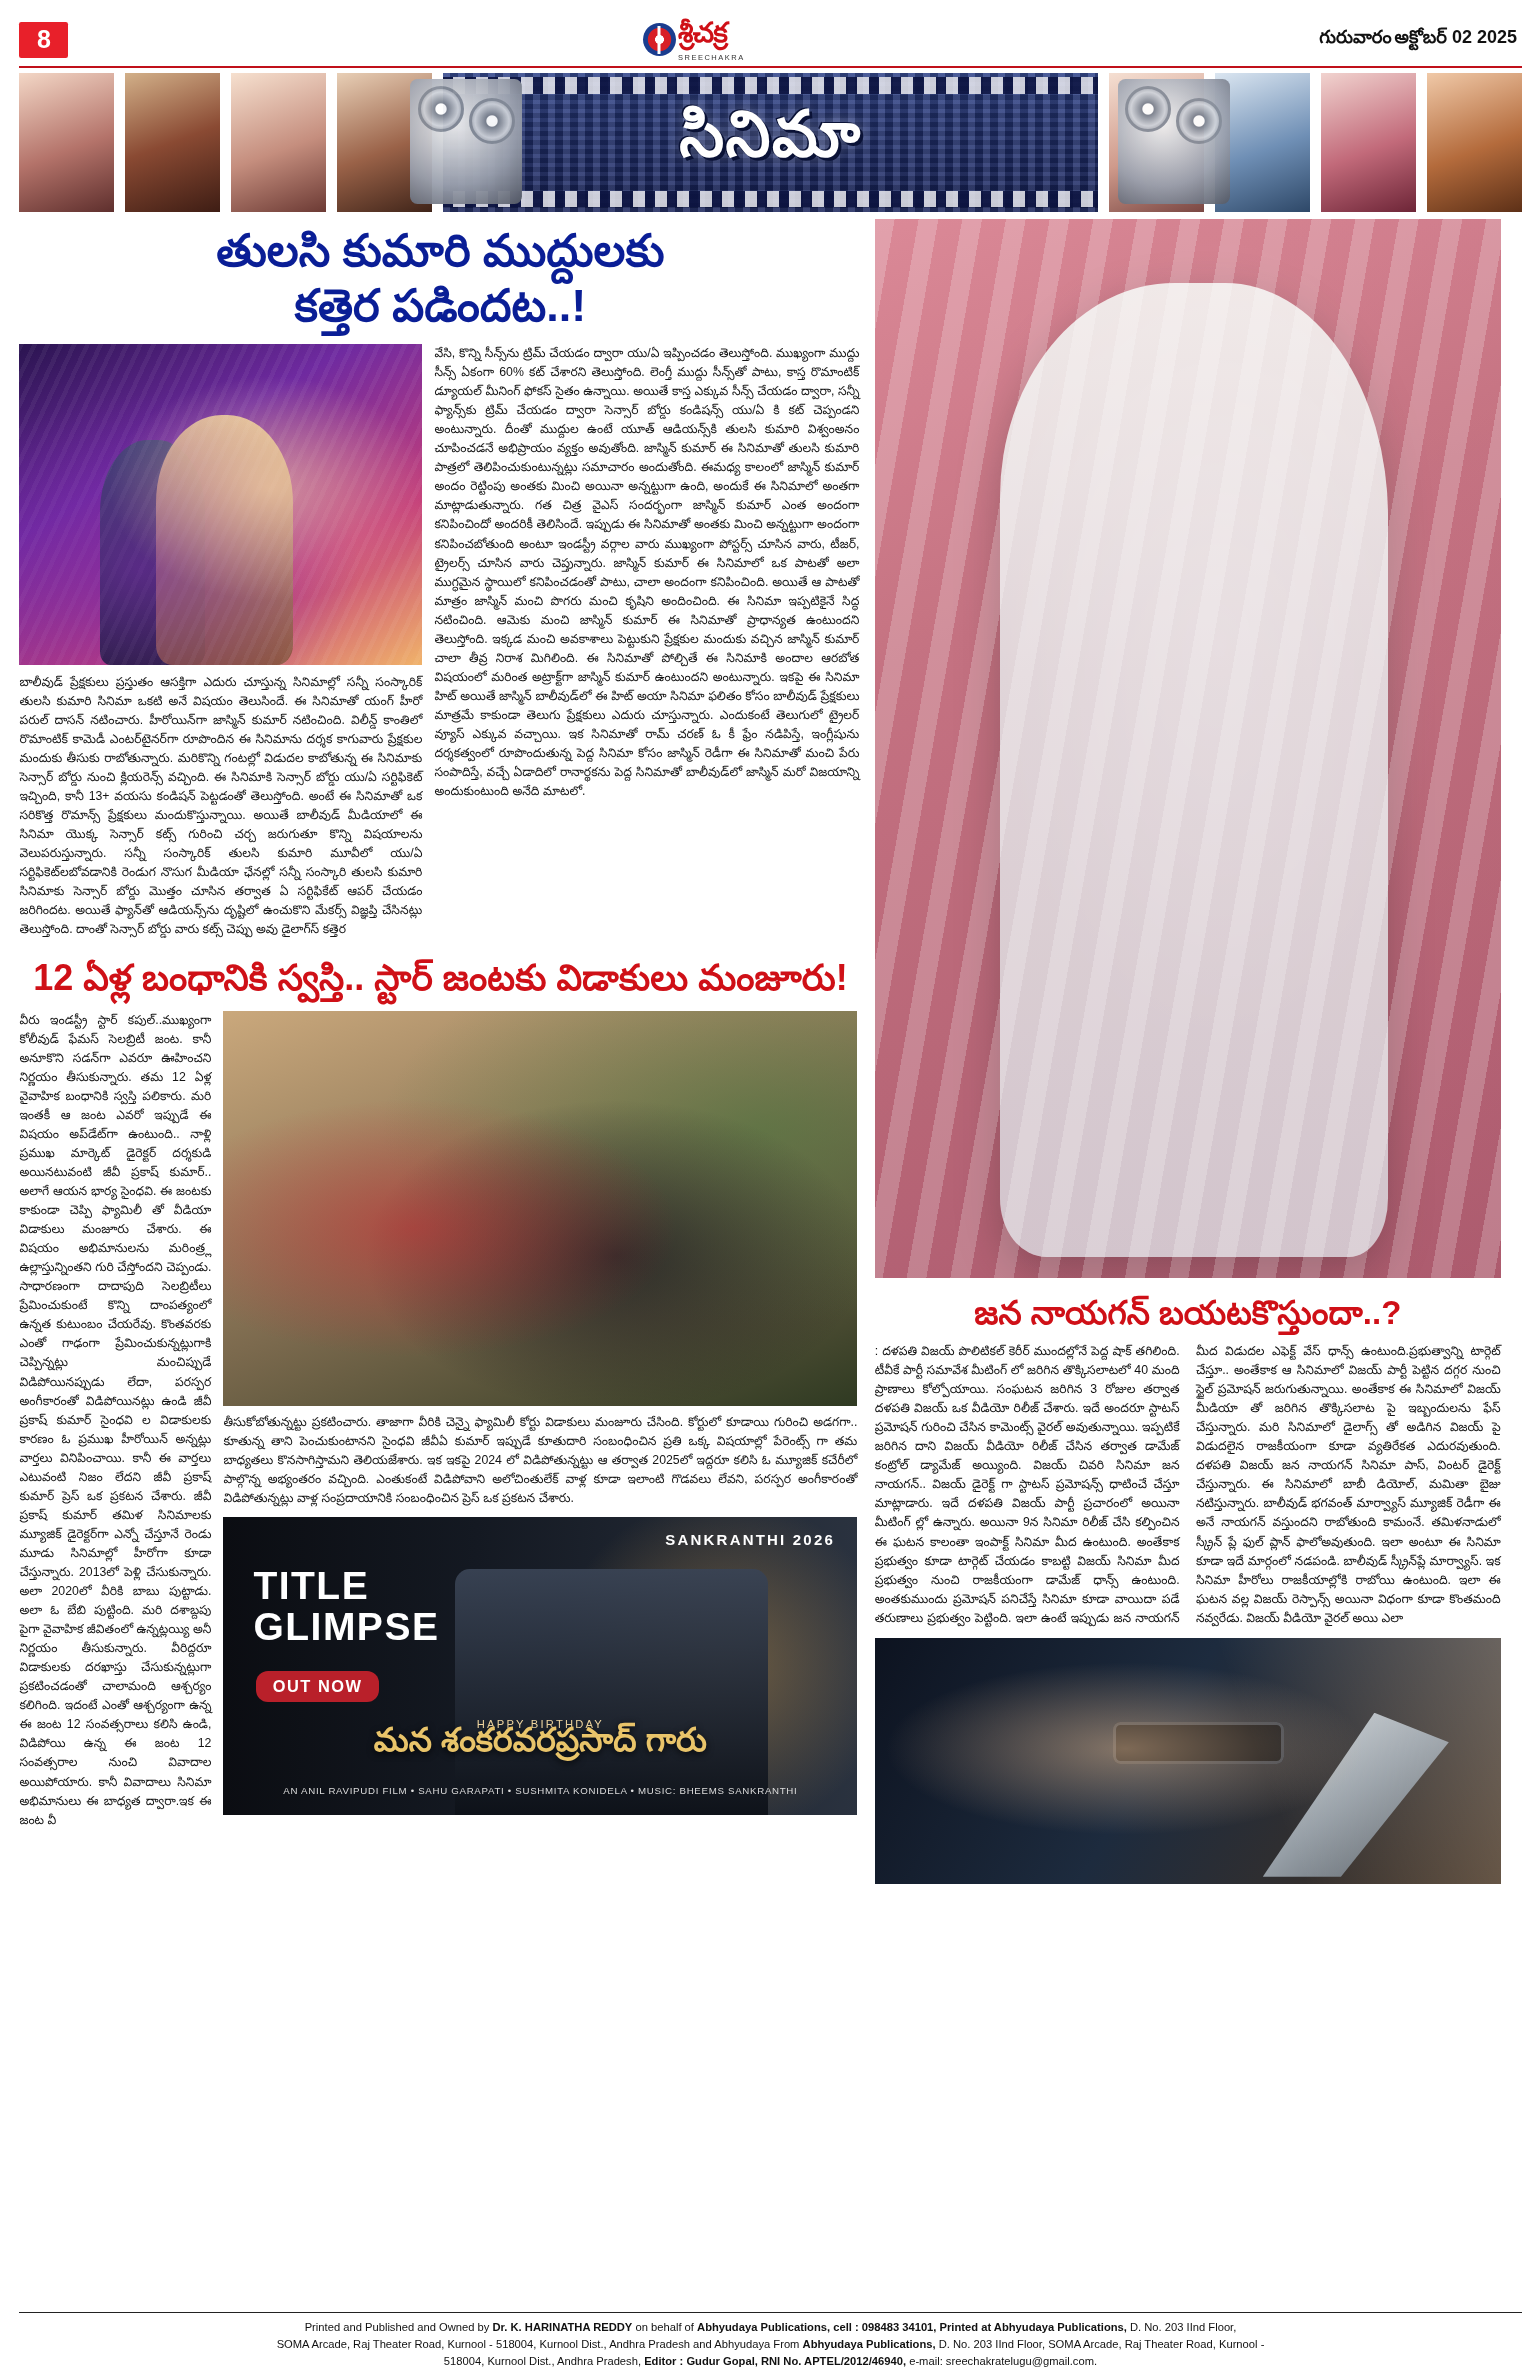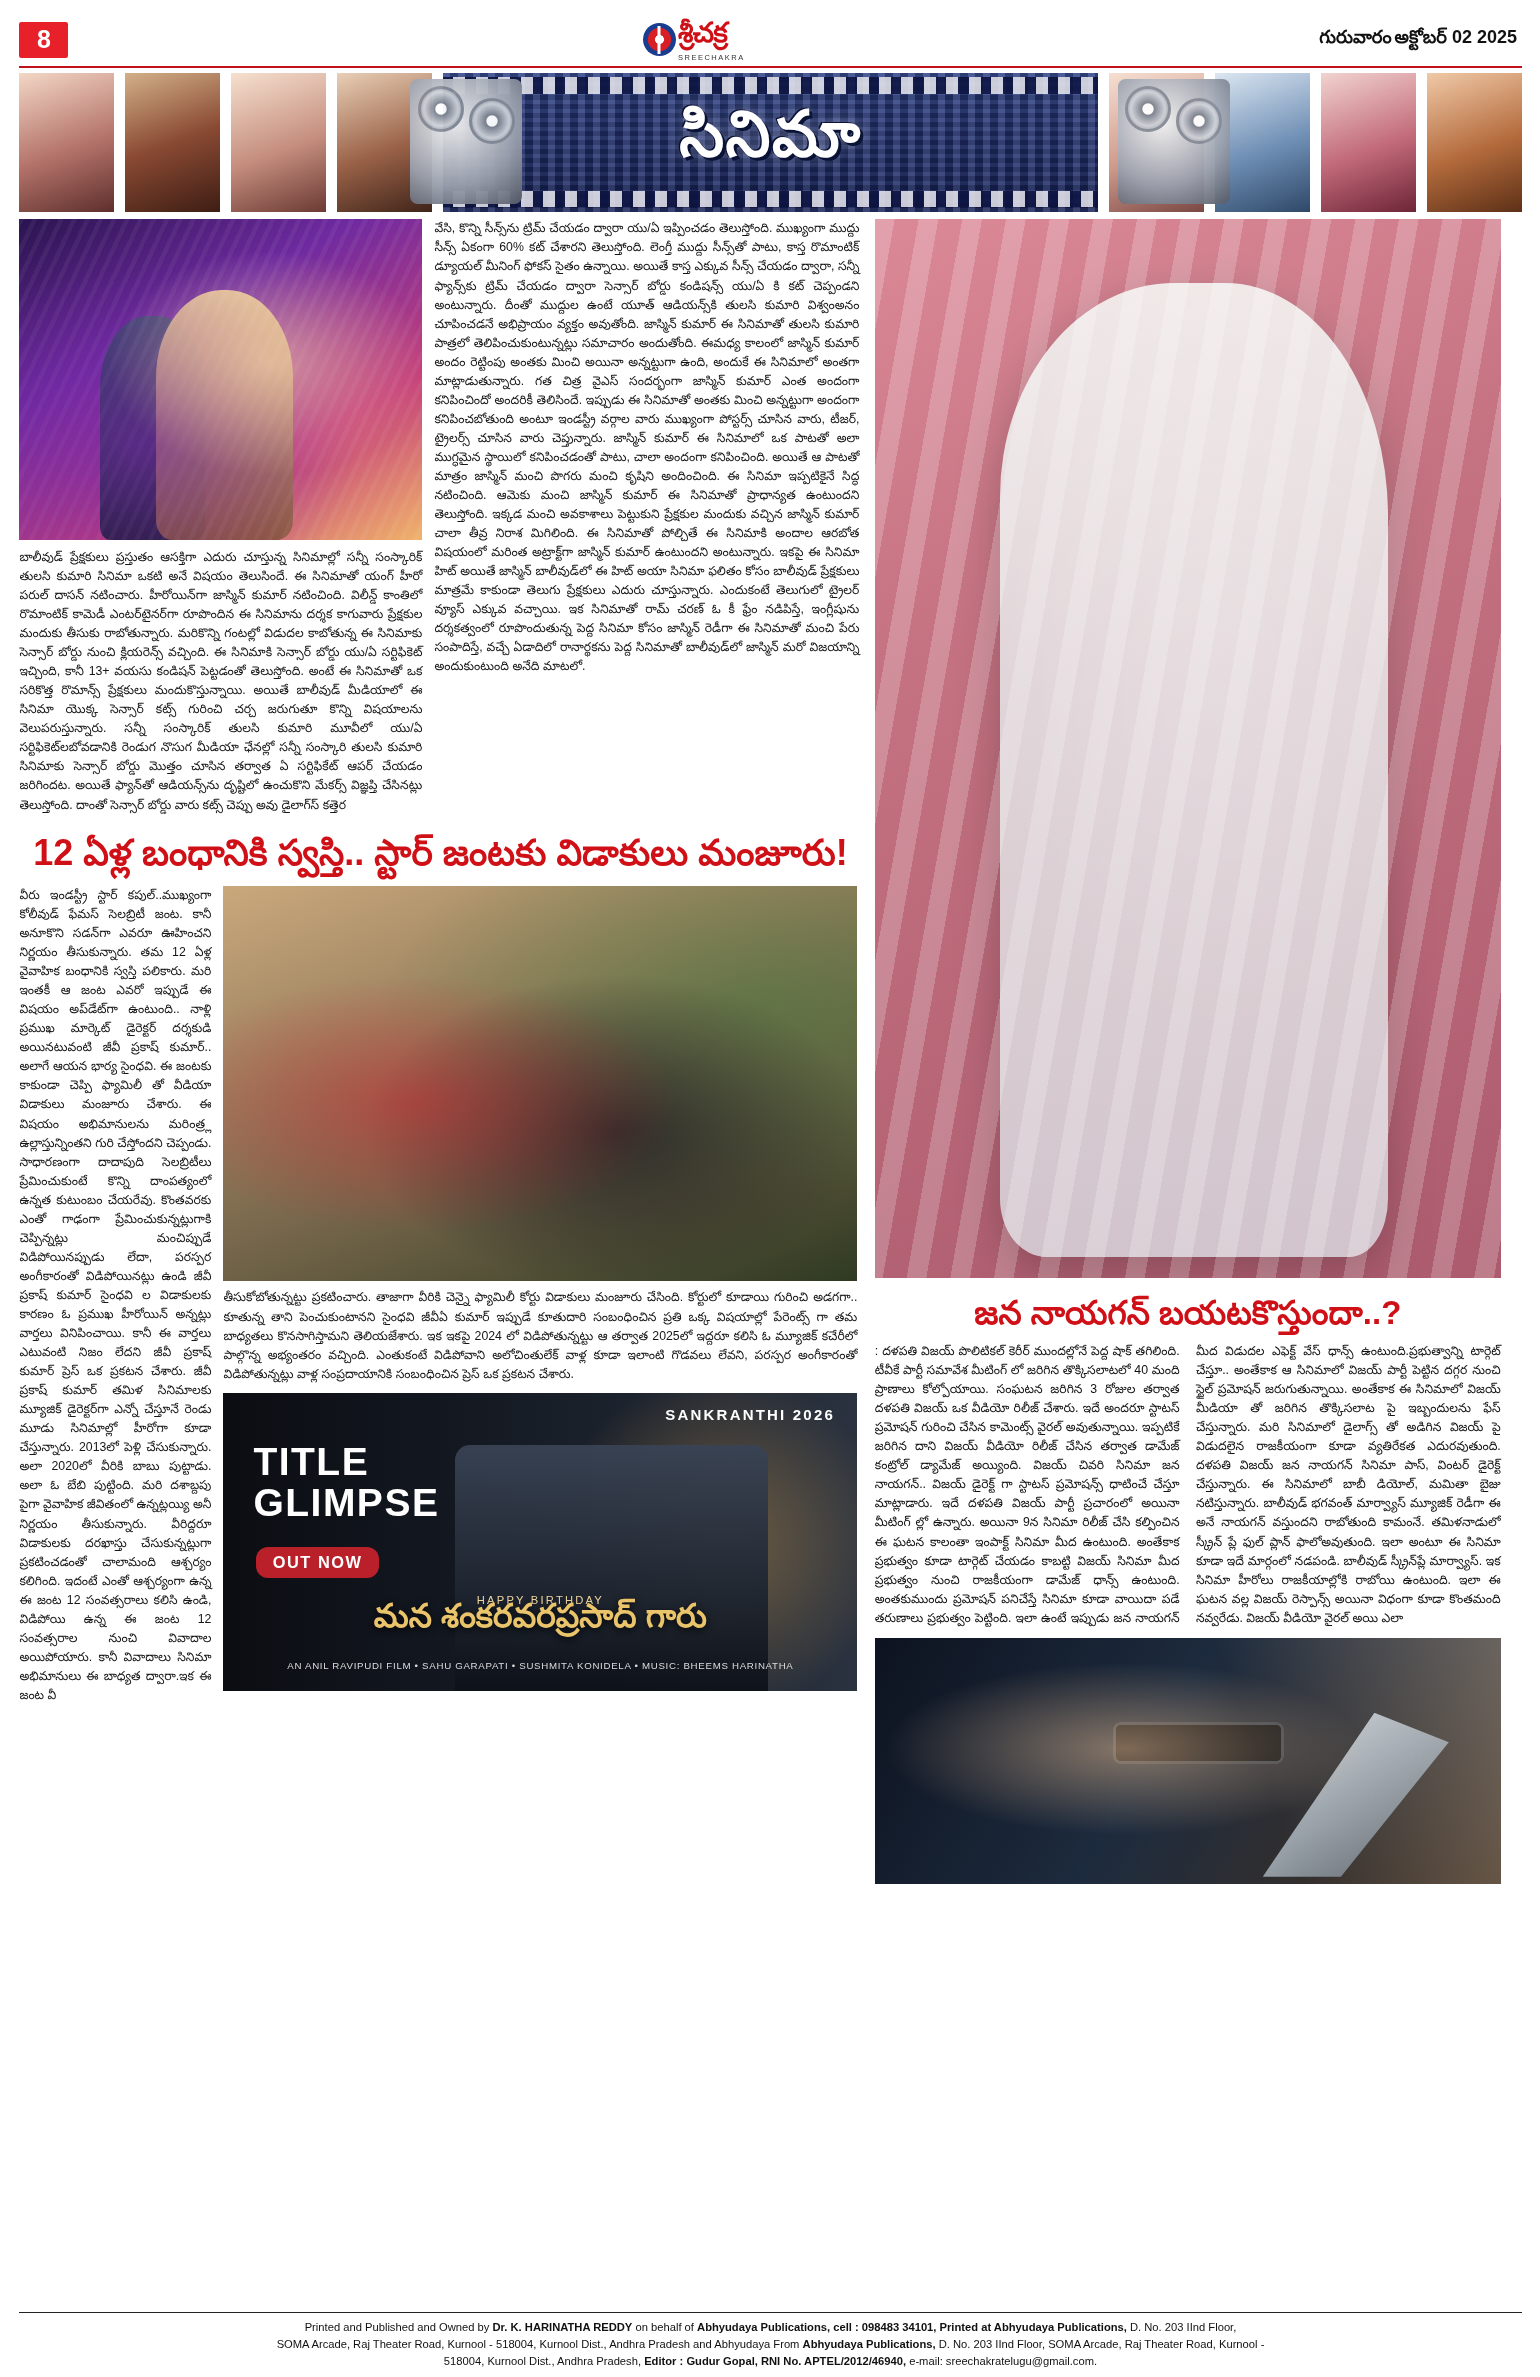--- a/index.html
+++ b/index.html
@@ -395,20 +395,24 @@
     <div class="projector right">
       <div class="proj-reel a"></div>
       <div class="proj-reel b"></div>
     </div>
   </div>
 
   <div class="content">
 
     <div class="col-left">
 
+      <h1 class="headline">
+        <span>తులసి కుమారి ముద్దులకు</span>
+        <span class="l2">కత్తెర పడిందట..!</span>
+      </h1>
 
       <div class="art-row">
         <div>
           <div class="story-photo">
             <div class="photo-silhouette b"></div>
             <div class="photo-silhouette"></div>
           </div>
           <div class="body-text cap-under">బాలీవుడ్ ప్రేక్షకులు ప్రస్తుతం ఆసక్తిగా ఎదురు చూస్తున్న సినిమాల్లో సన్నీ సంస్కారిక్ తులసి కుమారి సినిమా ఒకటి అనే విషయం తెలుసిందే. ఈ సినిమాతో యంగ్ హీరో పరుల్ దాసన్ నటించారు. హీరోయిన్‌గా జాస్మిన్ కుమార్ నటించింది. విలీన్డ్ కాంతిలో రొమాంటిక్ కామెడీ ఎంటర్‌టైనర్‌గా రూపొందిన ఈ సినిమాను దర్శక కాగువారు ప్రేక్షకుల మందుకు తీసుకు రాబోతున్నారు. మరికొన్ని గంటల్లో విడుదల కాబోతున్న ఈ సినిమాకు సెన్సార్ బోర్డు నుంచి క్లియరెన్స్ వచ్చింది. ఈ సినిమాకి సెన్సార్ బోర్డు యు/ఏ సర్టిఫికెట్ ఇచ్చింది, కానీ 13+ వయసు కండిషన్ పెట్టడంతో తెలుస్తోంది. అంటే ఈ సినిమాతో ఒక సరికొత్త రొమాన్స్ ప్రేక్షకులు మందుకొస్తున్నాయి. అయితే బాలీవుడ్ మీడియాలో ఈ సినిమా యొక్క సెన్సార్ కట్స్ గురించి చర్చ జరుగుతూ కొన్ని విషయాలను వెలుపరుస్తున్నారు. సన్నీ సంస్కారిక్ తులసి కుమారి మూవీలో యు/ఏ సర్టిఫికెట్‌లబోవడానికి రెండుగ నొసుగ మీడియా ఛేనల్లో సన్నీ సంస్కారి తులసి కుమారి సినిమాకు సెన్సార్ బోర్డు మొత్తం చూసిన తర్వాత ఏ సర్టిఫికేట్ ఆపర్ చేయడం జరిగిందట. అయితే ఫ్యాన్‌తో ఆడియన్స్‌ను దృష్టిలో ఉంచుకొని మేకర్స్ విజ్ఞప్తి చేసినట్లు తెలుస్తోంది. దాంతో సెన్సార్ బోర్డు వారు కట్స్ చెప్పు అవు డైలాగ్‌స్ కత్తెర</div>
         </div>
         <div class="body-text col-text-2">వేసి, కొన్ని సీన్స్‌ను ట్రిమ్ చేయడం ద్వారా యు/ఏ ఇప్పించడం తెలుస్తోంది. ముఖ్యంగా ముద్దు సీన్స్ ఏకంగా 60% కట్ చేశారని తెలుస్తోంది. లెంగ్తీ ముద్దు సీన్స్‌తో పాటు, కాస్త రొమాంటిక్ డ్యూయల్ మీనింగ్ ఫోకస్ సైతం ఉన్నాయి. అయితే కాస్త ఎక్కువ సీన్స్ చేయడం ద్వారా, సన్నీ ఫ్యాన్స్‌కు ట్రిమ్ చేయడం ద్వారా సెన్సార్ బోర్డు కండిషన్స్ యు/ఏ కి కట్ చెప్పండని అంటున్నారు. దీంతో ముద్దుల ఉంటే యూత్ ఆడియన్స్‌కి తులసి కుమారి విశ్వంఅనం చూపించడనే అభిప్రాయం వ్యక్తం అవుతోంది. జాస్మిన్ కుమార్ ఈ సినిమాతో తులసి కుమారి పాత్రలో తెలిపించుకుంటున్నట్లు సమాచారం అందుతోంది. ఈమధ్య కాలంలో జాస్మిన్ కుమార్ అందం రెట్టింపు అంతకు మించి అయినా అన్నట్టుగా ఉంది, అందుకే ఈ సినిమాలో అంతగా మాట్లాడుతున్నారు. గత చిత్ర వైఎస్ సందర్భంగా జాస్మిన్ కుమార్ ఎంత అందంగా కనిపించిందో అందరికీ తెలిసిందే. ఇప్పుడు ఈ సినిమాతో అంతకు మించి అన్నట్టుగా అందంగా కనిపించబోతుంది అంటూ ఇండస్ట్రీ వర్గాల వారు ముఖ్యంగా పోస్టర్స్ చూసిన వారు, టీజర్, ట్రైలర్స్ చూసిన వారు చెప్తున్నారు. జాస్మిన్ కుమార్ ఈ సినిమాలో ఒక పాటతో అలా ముగ్ధమైన స్థాయిలో కనిపించడంతో పాటు, చాలా అందంగా కనిపించింది. అయితే ఆ పాటతో మాత్రం జాస్మిన్ మంచి పొగరు మంచి కృషిని అందించింది. ఈ సినిమా ఇప్పటికైనే సిద్ధ నటించింది. ఆమెకు మంచి జాస్మిన్ కుమార్ ఈ సినిమాతో ప్రాధాన్యత ఉంటుందని తెలుస్తోంది. ఇక్కడ మంచి అవకాశాలు పెట్టుకుని ప్రేక్షకుల మందుకు వచ్చిన జాస్మిన్ కుమార్ చాలా తీవ్ర నిరాశ మిగిలింది. ఈ సినిమాతో పోల్చితే ఈ సినిమాకి అందాల ఆరబోత విషయంలో మరింత అట్రాక్ట్‌గా జాస్మిన్ కుమార్ ఉంటుందని అంటున్నారు. ఇకపై ఈ సినిమా హిట్ అయితే జాస్మిన్ బాలీవుడ్‌లో ఈ హిట్ అయా సినిమా ఫలితం కోసం బాలీవుడ్ ప్రేక్షకులు మాత్రమే కాకుండా తెలుగు ప్రేక్షకులు ఎదురు చూస్తున్నారు. ఎందుకంటే తెలుగులో ట్రైలర్ వ్యూస్ ఎక్కువ వచ్చాయి. ఇక సినిమాతో రామ్ చరణ్ ఓ కీ ఫ్రేం నడిపిస్తే, ఇంగ్లీషును దర్శకత్వంలో రూపొందుతున్న పెద్ద సినిమా కోసం జాస్మిన్ రెడీగా ఈ సినిమాతో మంచి పేరు సంపాదిస్తే, వచ్చే ఏడాదిలో రానార్థకను పెద్ద సినిమాతో బాలీవుడ్‌లో జాస్మిన్ మరో విజయాన్ని అందుకుంటుంది అనేది మాటలో.</div>
@@ -429,21 +433,21 @@
             <div class="glow"></div>
             <div class="car"></div>
             <div class="sankranthi">SANKRANTHI 2026</div>
             <div class="tg">
               <span>TITLE</span><br>
               <span>GLIMPSE</span>
             </div>
             <div class="outnow">OUT NOW</div>
             <div class="subttl">HAPPY BIRTHDAY</div>
             <div class="movie-title">మన శంకరవరప్రసాద్ గారు</div>
-            <div class="credits">AN ANIL RAVIPUDI FILM  •  SAHU GARAPATI  •  SUSHMITA KONIDELA  •  MUSIC: BHEEMS HARINATHA</div>
+            <div class="credits">AN ANIL RAVIPUDI FILM  •  SAHU GARAPATI  •  SUSHMITA KONIDELA  •  MUSIC: BHEEMS SANKRANTHI</div>
           </div>
         </div>
       </div>
     </div>
 
     <div class="col-right">
       <div class="hero-photo">
         <div class="hero-figure"></div>
       </div>
 

